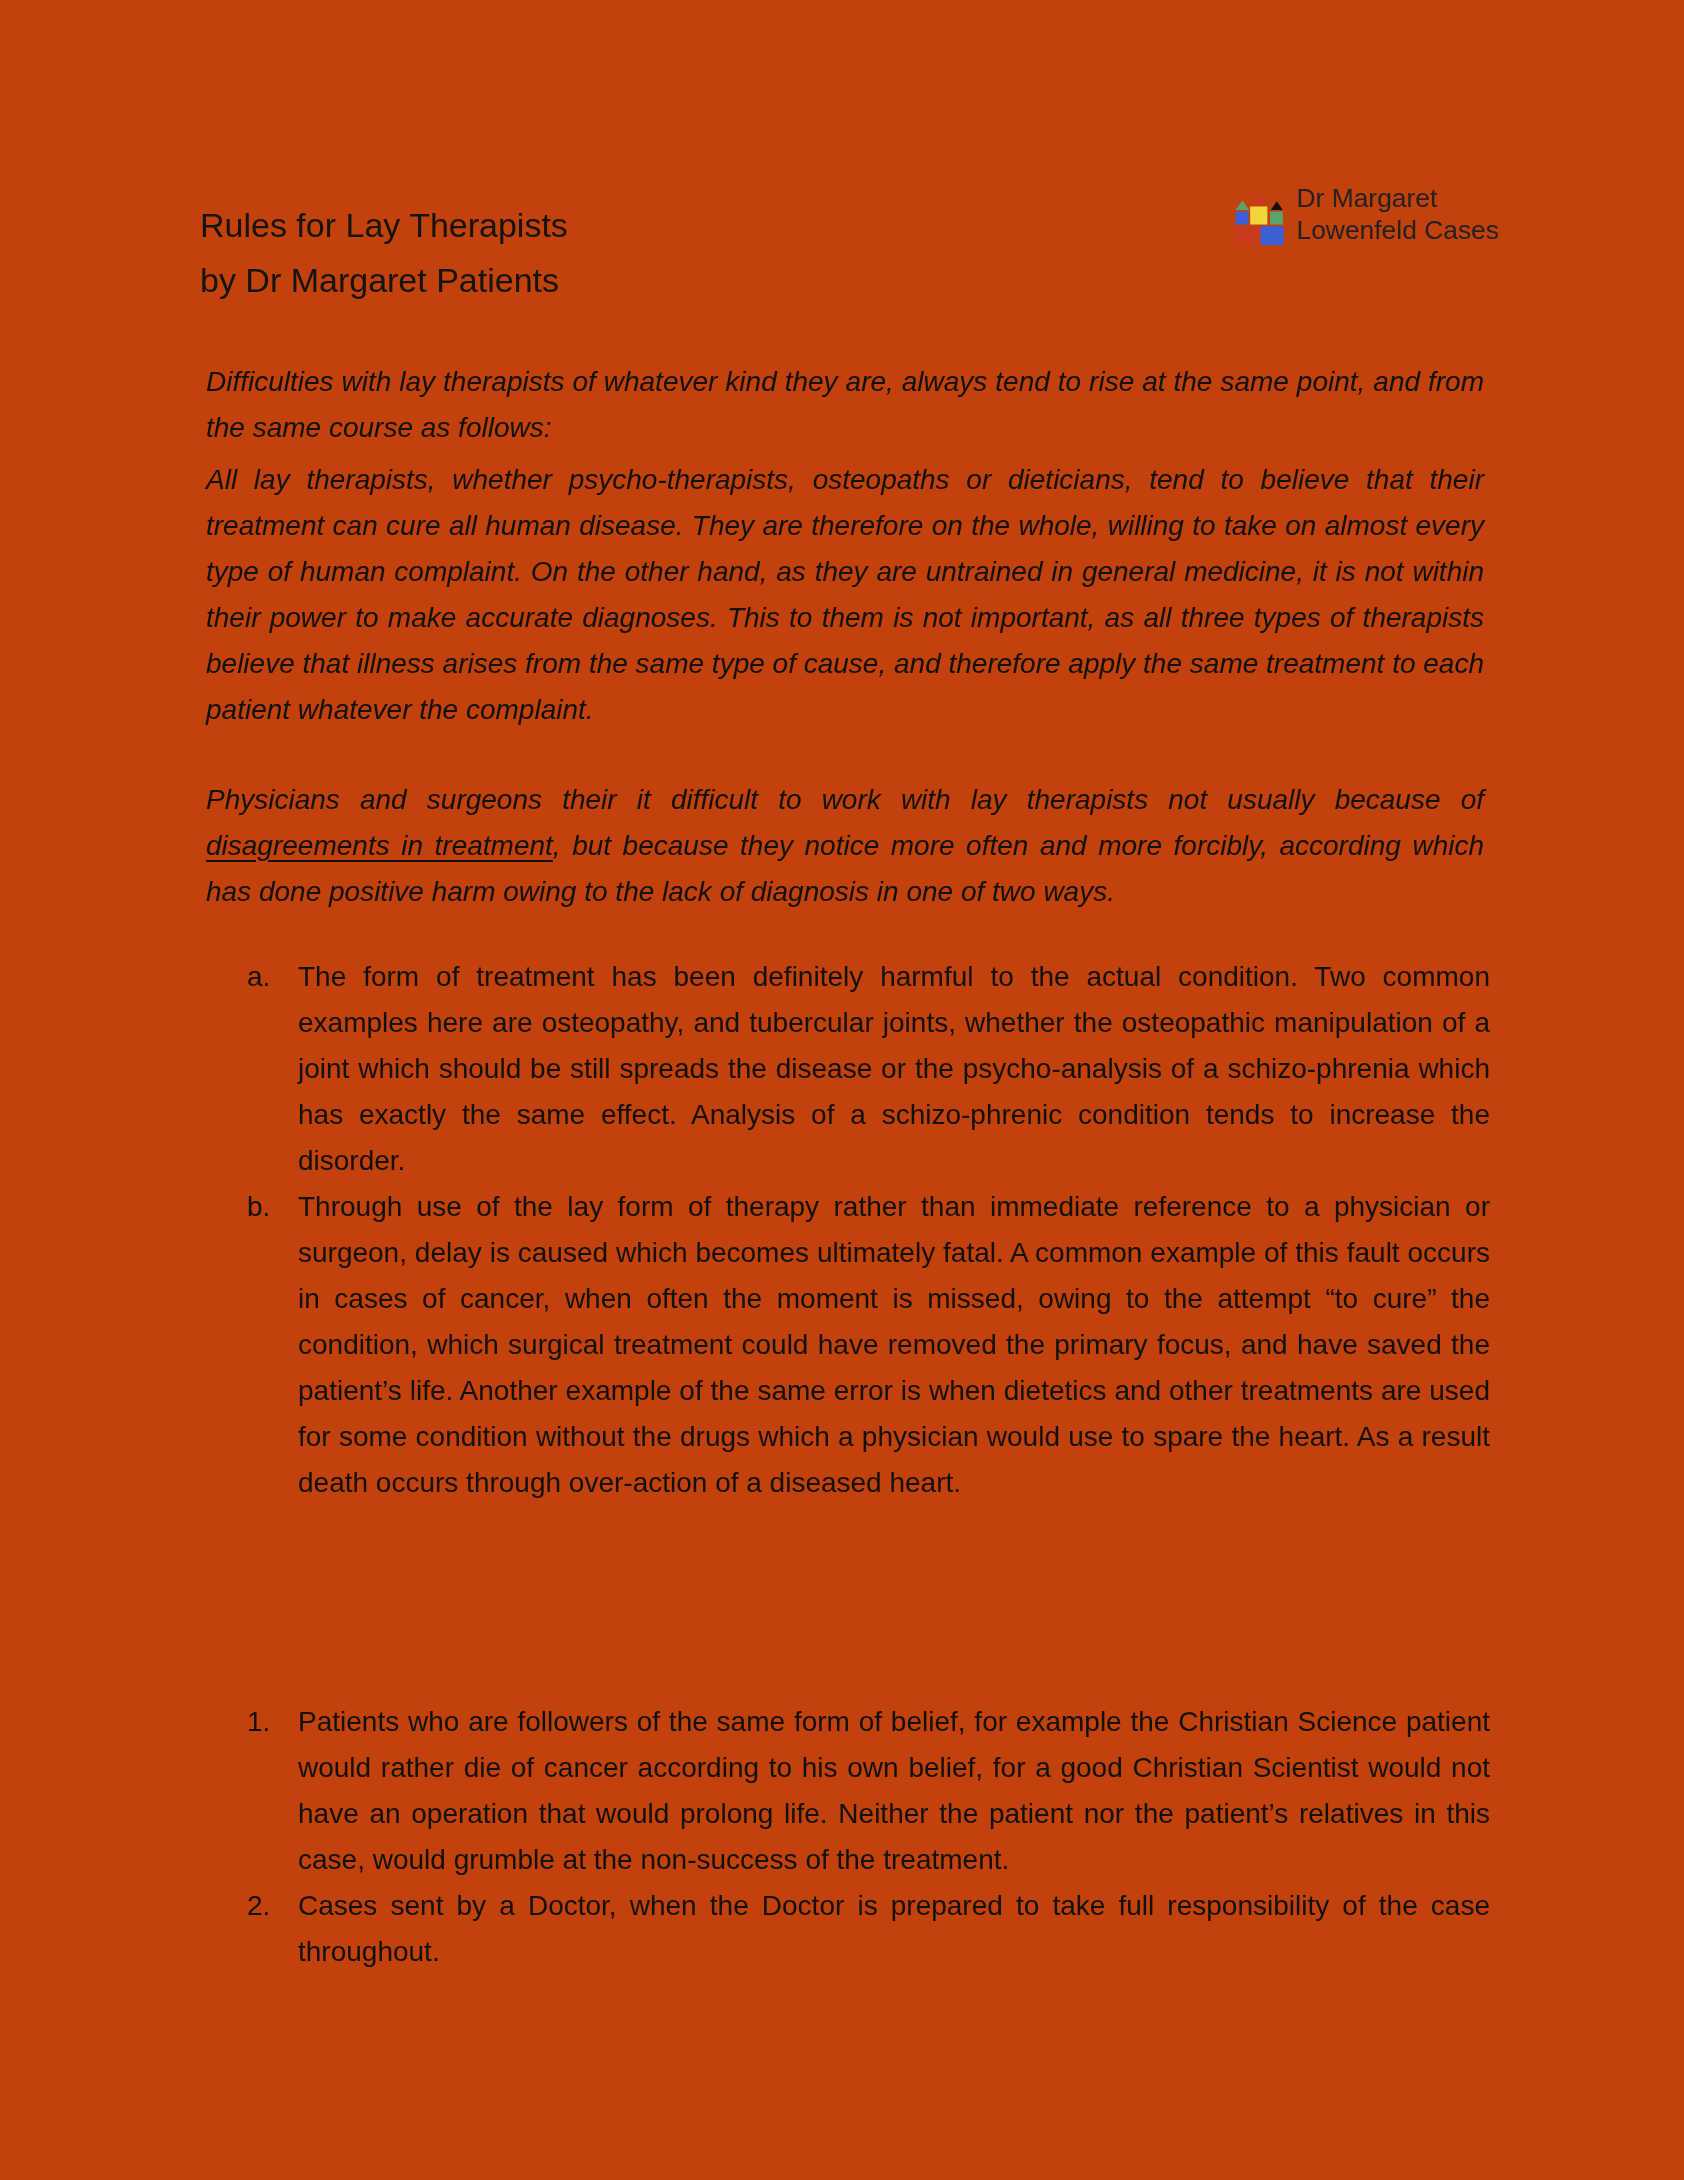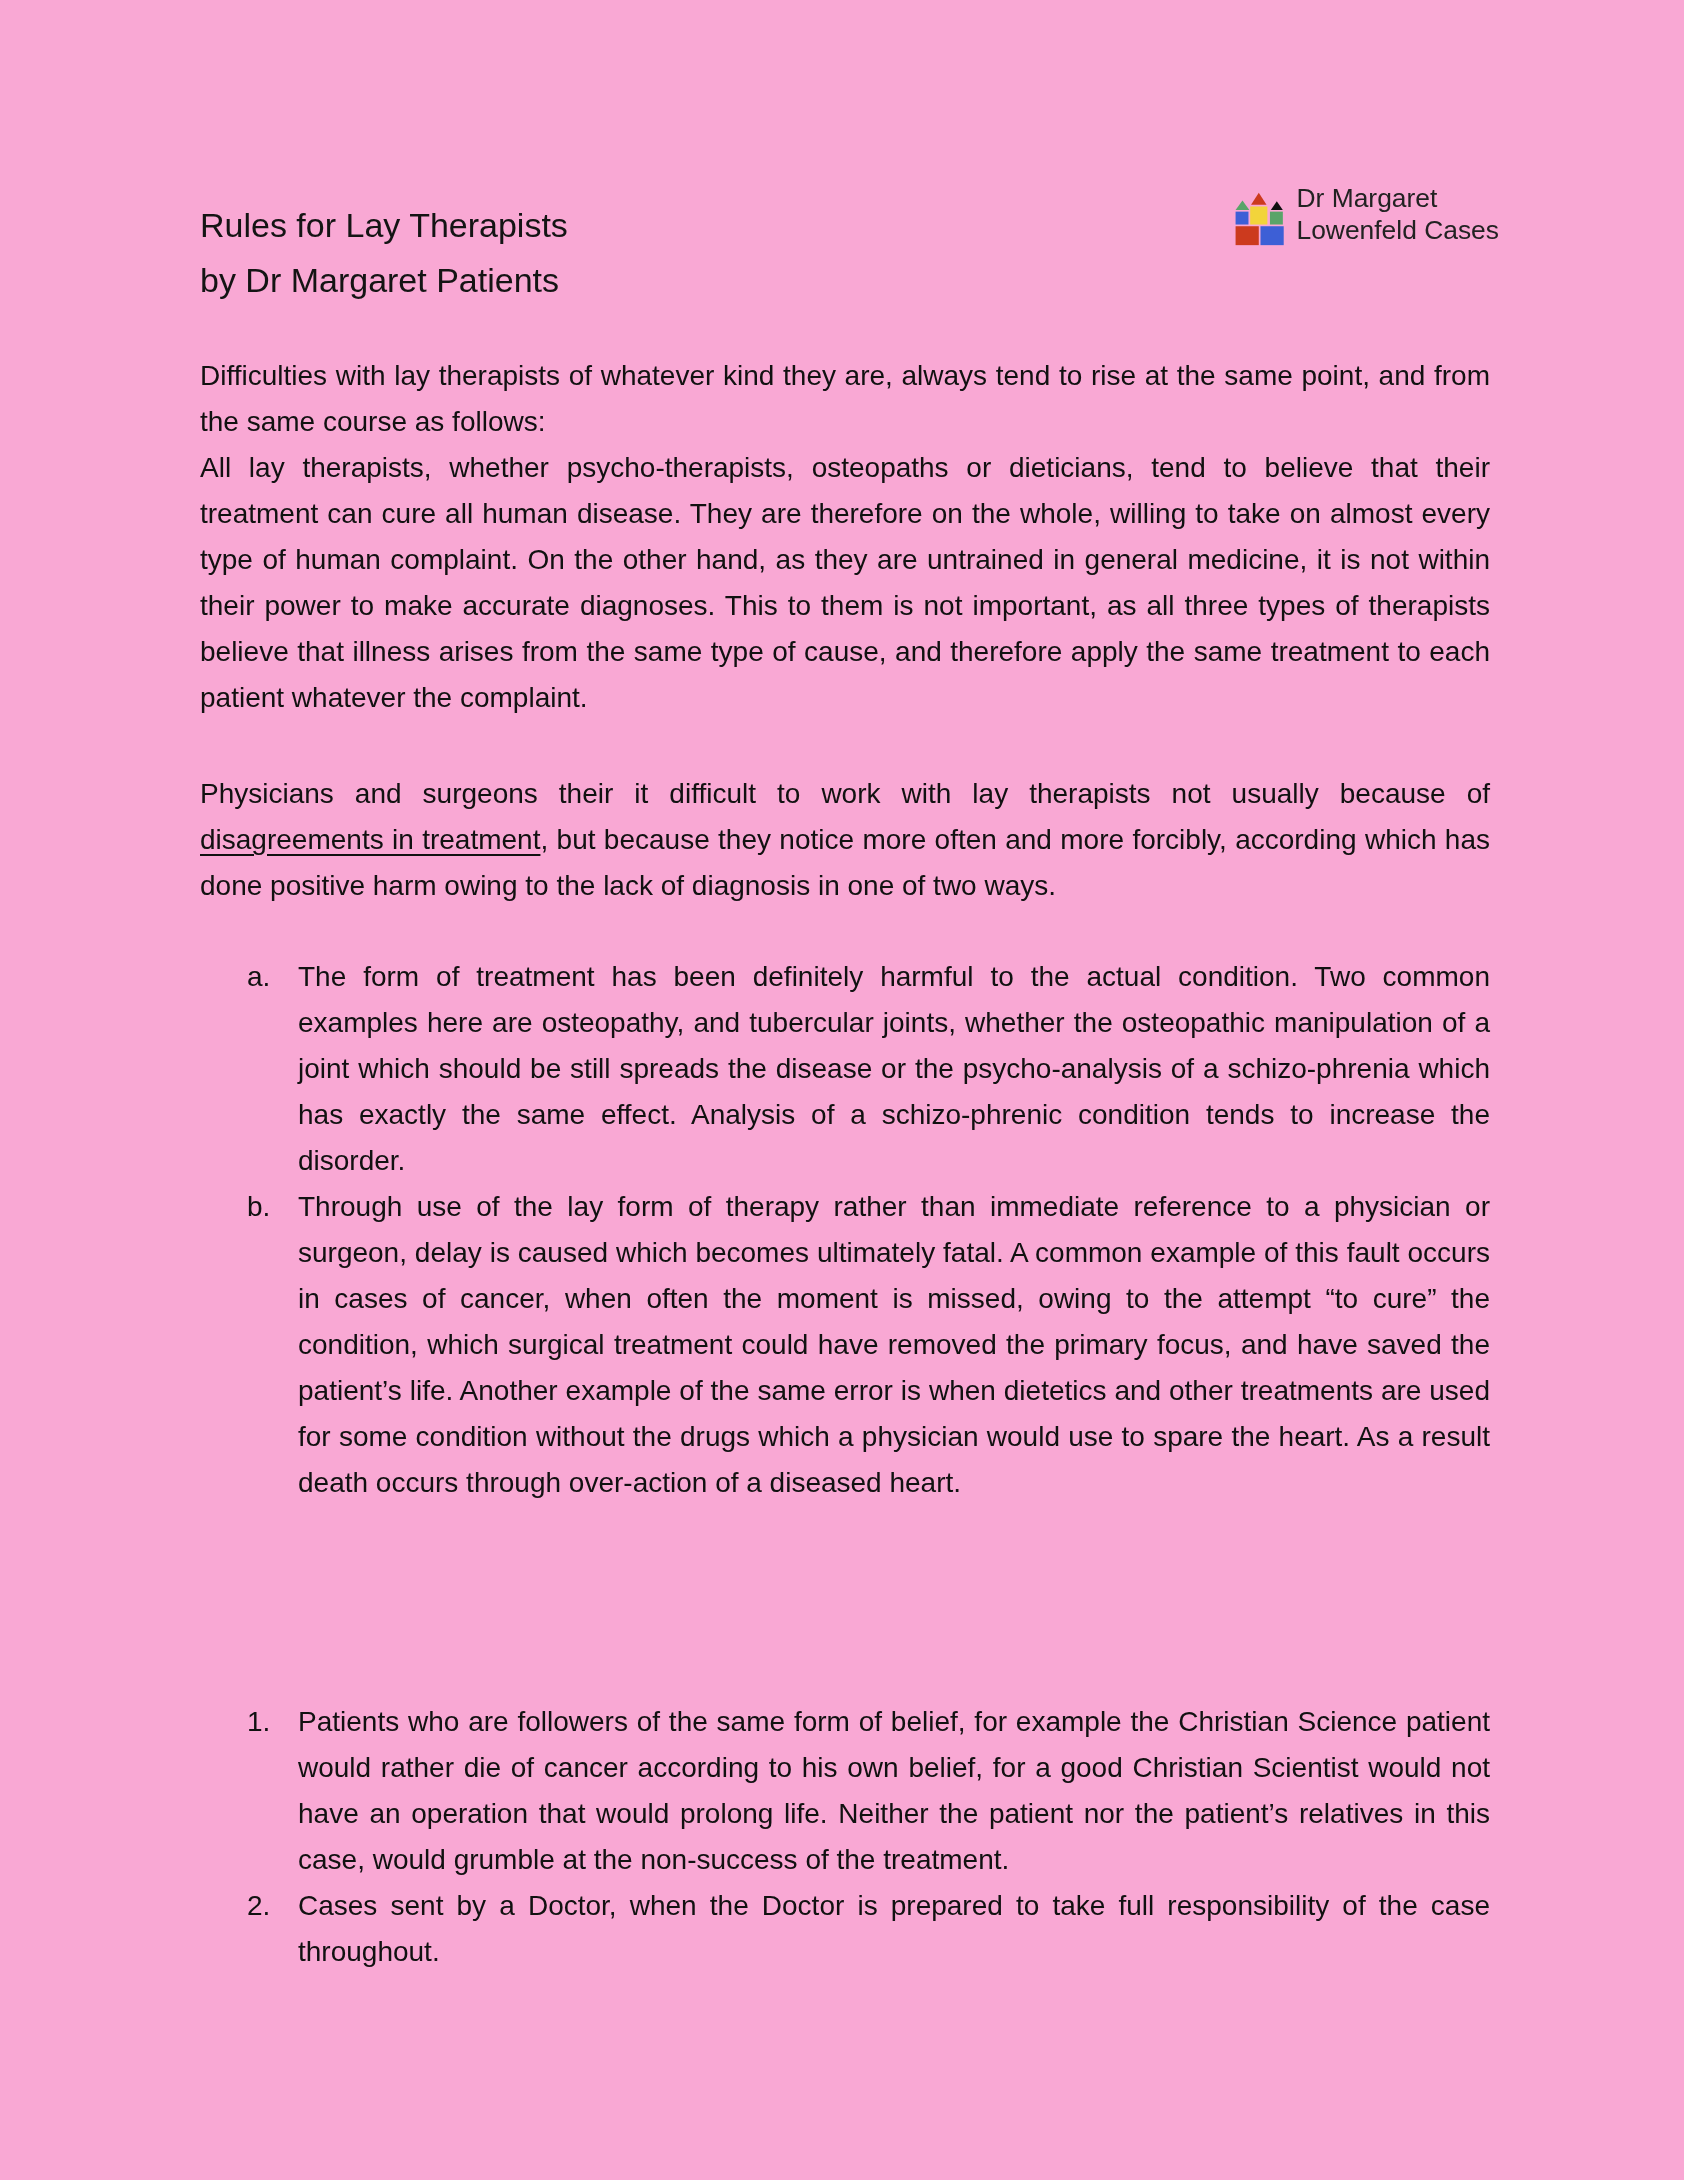--- a/index.html
+++ b/index.html
@@ -1,33 +1,33 @@
 <!DOCTYPE html>
 <html style="font-size:13.6px"><head>
 <meta charset="utf-8">
 <style>
   html, body { margin: 0; padding: 0; background: #ffffff; }
   body {
     width: 1685px; height: 2181px; position: relative; overflow: hidden;
     font-family: "Liberation Sans", sans-serif; color: #111111;
   }
-  .page { position: absolute; left: 0; top: 0; width: 1685px; height: 2181px; background: #f9a8d4; }
+  .page { position: absolute; left: 0; top: 0; width: 1685px; height: 2181px; background: #c2410c; }
 
   .title-block { position: absolute; left: 200px; top: 198px; }
   .title-line { font-size: 34px; line-height: 55px; color: #141414; margin: 0; font-weight: normal; }
 
   .logo { position: absolute; left: 1233px; top: 182px; display: flex; align-items: flex-end; }
   .logo svg { display: block; }
   .logo-text { margin-left: 8.5px; font-size: 26.4px; line-height: 32px; color: #222; }
 
   .body-text {
     position: absolute; left: 200px; width: 1290px;
     font-size: 28px; line-height: 46px; text-align: justify; color: #111;
   }
-  .body-text p { margin: 0; }
+  .body-text p { margin: 6px; font-style: italic; }
   .u { text-decoration: underline; text-underline-offset: 5.1px; text-decoration-thickness: 1.7px; }
 
   .list { position: absolute; left: 200px; width: 1290px; margin: 0; padding: 0; list-style: none; font-size: 28px; line-height: 46px; }
   .list li { position: relative; padding-left: 98px; text-align: justify; }
   .list .marker { position: absolute; left: 47px; top: 0; }
 
   #p1 { top: 353px; }
   #p2 { top: 771px; }
   #lista { top: 954px; }
   #p3 { top: 1557px; }

